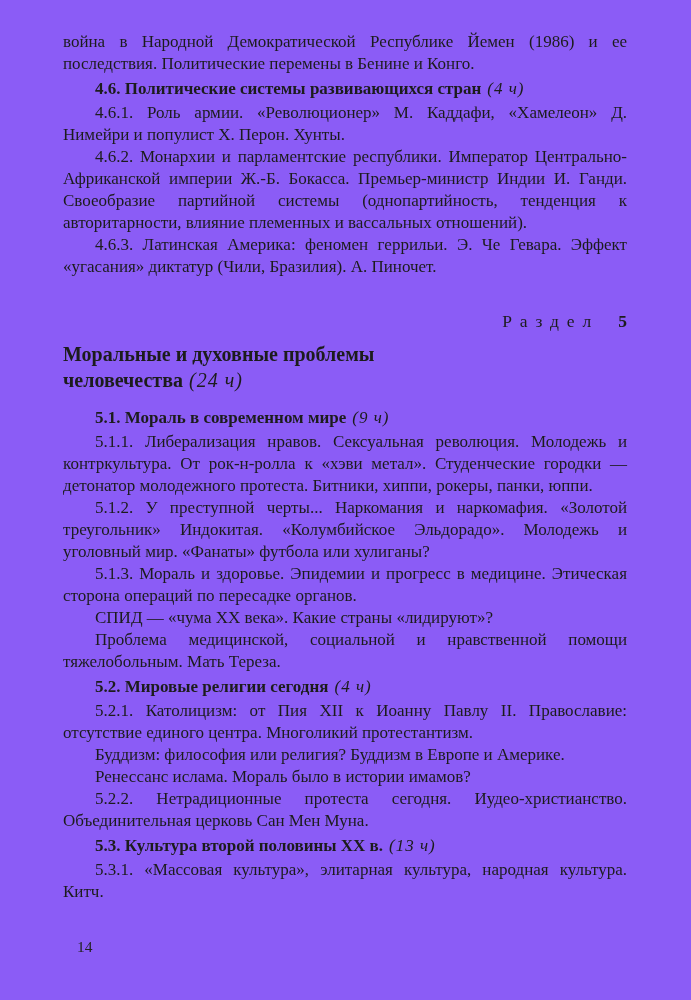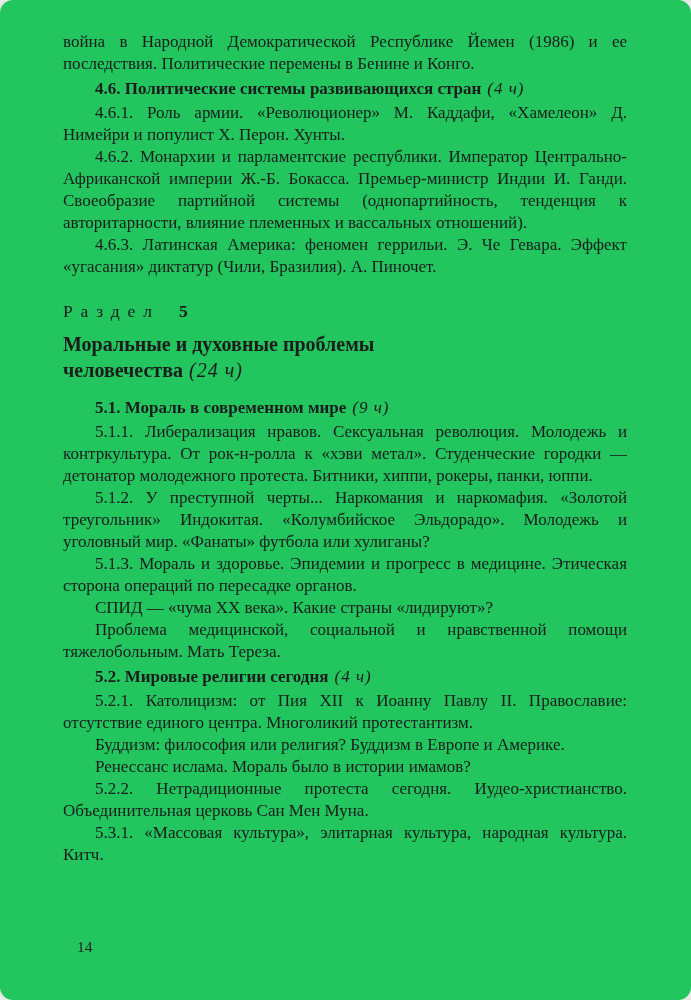--- a/index.html
+++ b/index.html
@@ -6,25 +6,24 @@
   body {
     background: #e9e9e7;
     font-family: "Liberation Serif", "DejaVu Serif", serif;
   }
   .page {
     position: relative;
     width: 691px;
     height: 1000px;
     margin: 0 auto;
     box-sizing: border-box;
-    background: #22c55e;
+    background: #8b5cf6;
     color: #1c1c1c;
     padding: 31px 64px 0 63px;
     overflow: hidden;
-    border-radius: 13px;
   }
   .body-text {
     font-size: 17px;
     line-height: 22px;
   }
   p { margin: 0; }
   .para {
     text-align: justify;
     text-indent: 32px;
   }
@@ -36,22 +35,22 @@
     margin-bottom: 2px;
     white-space: nowrap;
   }
   .subheading .hours {
     font-weight: normal;
     font-style: italic;
     margin-left: 6px;
     letter-spacing: 1px;
   }
   .section-label {
-    text-align: left;
-    margin-top: 22px;
+    text-align: right;
+    margin-top: 32px;
     font-size: 17.5px;
   }
   .section-label .label-word { letter-spacing: 0.45em; }
   .section-label .label-number { margin-left: 1.1em; font-weight: bold; }
   .section-title {
     text-align: left;
     font-weight: bold;
     font-size: 20px;
     line-height: 26px;
     margin-top: 9px;
@@ -110,19 +109,20 @@
     <p class="subheading"><span>5.2. Мировые религии сегодня</span><span class="hours">(4 ч)</span></p>
 
     <p class="para">5.2.1. Католицизм: от Пия XII к Иоанну Павлу II. Православие: отсутствие единого центра. Многоликий протестантизм.</p>
 
     <p class="para">Буддизм: философия или религия? Буддизм в Европе и Америке.</p>
 
     <p class="para">Ренессанс ислама. Мораль было в истории имамов?</p>
 
     <p class="para">5.2.2. Нетрадиционные протеста сегодня. Иудео-христианство. Объединительная церковь Сан Мен Муна.</p>
 
+    <p class="subheading"><span>5.3. Культура второй половины XX в.</span><span class="hours">(13 ч)</span></p>
 
     <p class="para">5.3.1. «Массовая культура», элитарная культура, народная культура. Китч.</p>
 
   </div>
 
   <div class="page-number">14</div>
 </div>
 
 </body></html>

